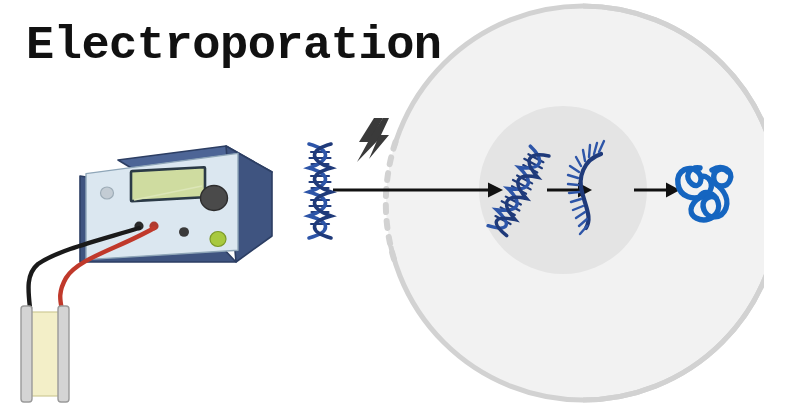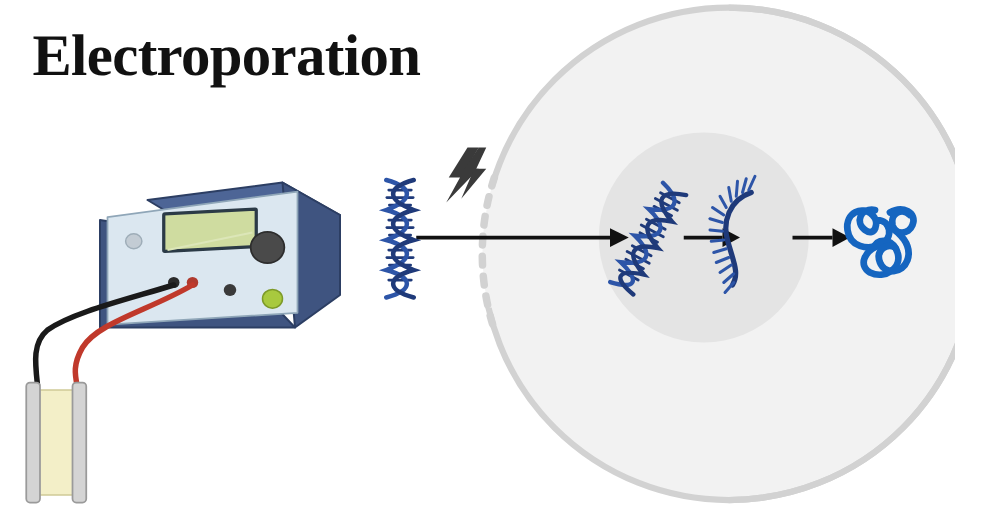--- a/index.html
+++ b/index.html
@@ -6,21 +6,21 @@
     margin: 0;
     padding: 0;
     background: #ffffff;
   }
   #canvas {
     position: relative;
     width: 764px;
     height: 419px;
     background: #ffffff;
     overflow: hidden;
-    font-family: Liberation Serif, serif;
+    font-family: Liberation Mono, monospace;
   }
   #title {
     position: absolute;
     left: 26px;
     top: 22px;
     font-size: 47px;
     font-weight: bold;
     color: #111111;
     letter-spacing: -0.5px;
     line-height: 1;

